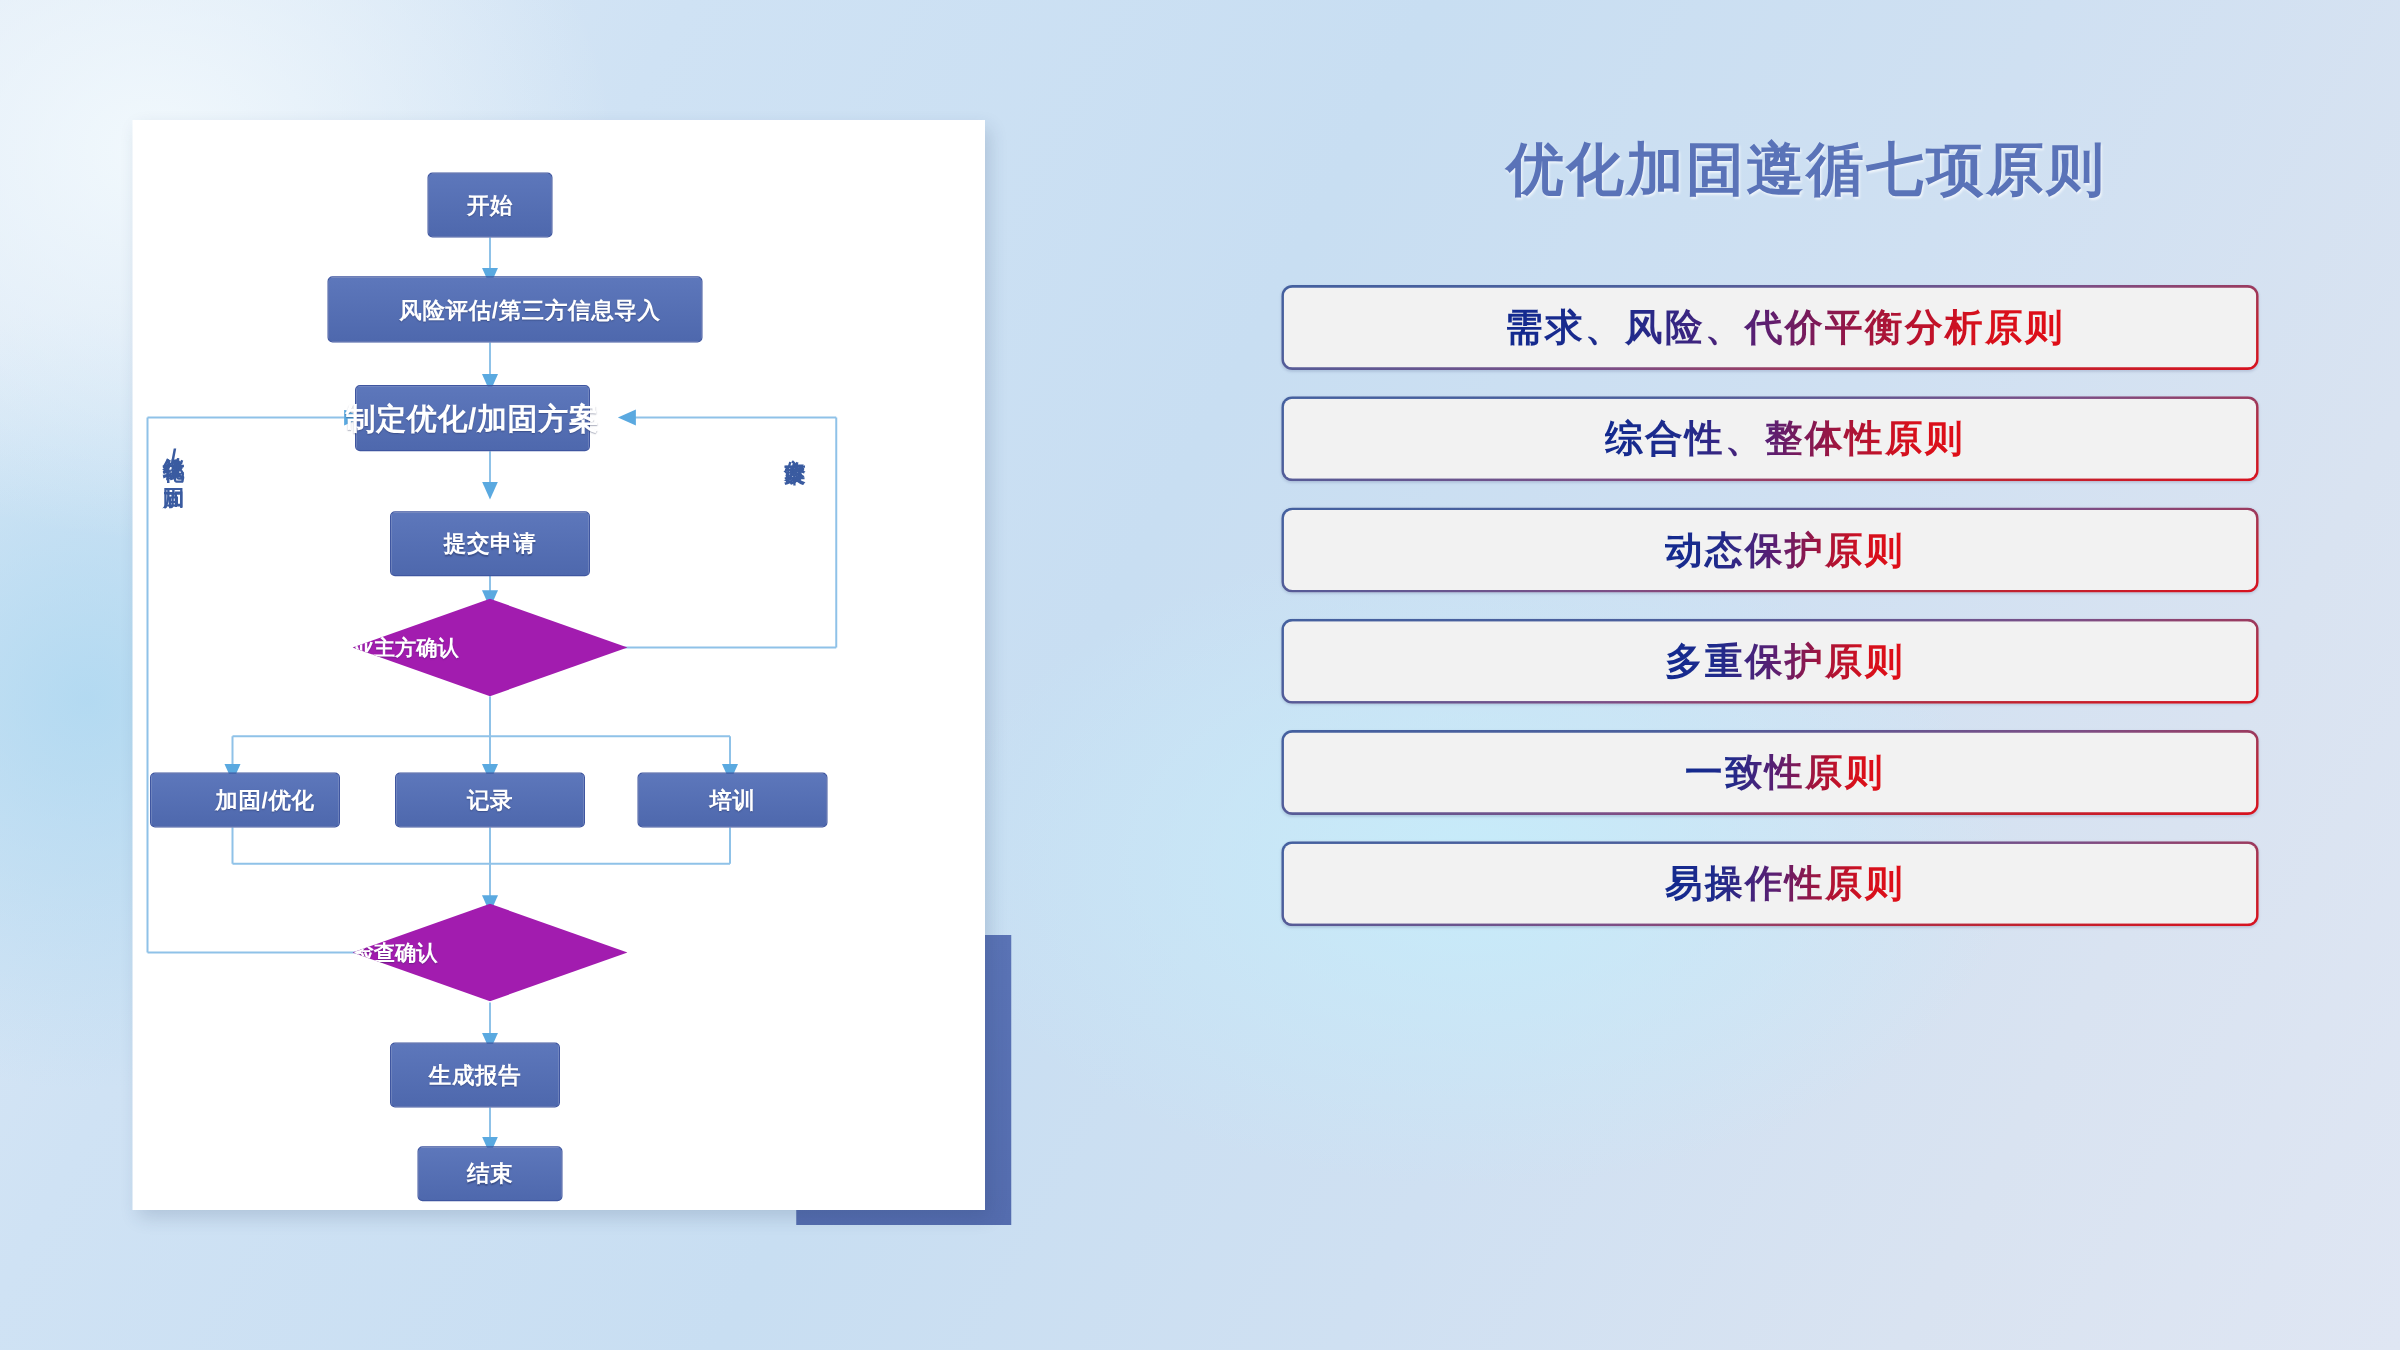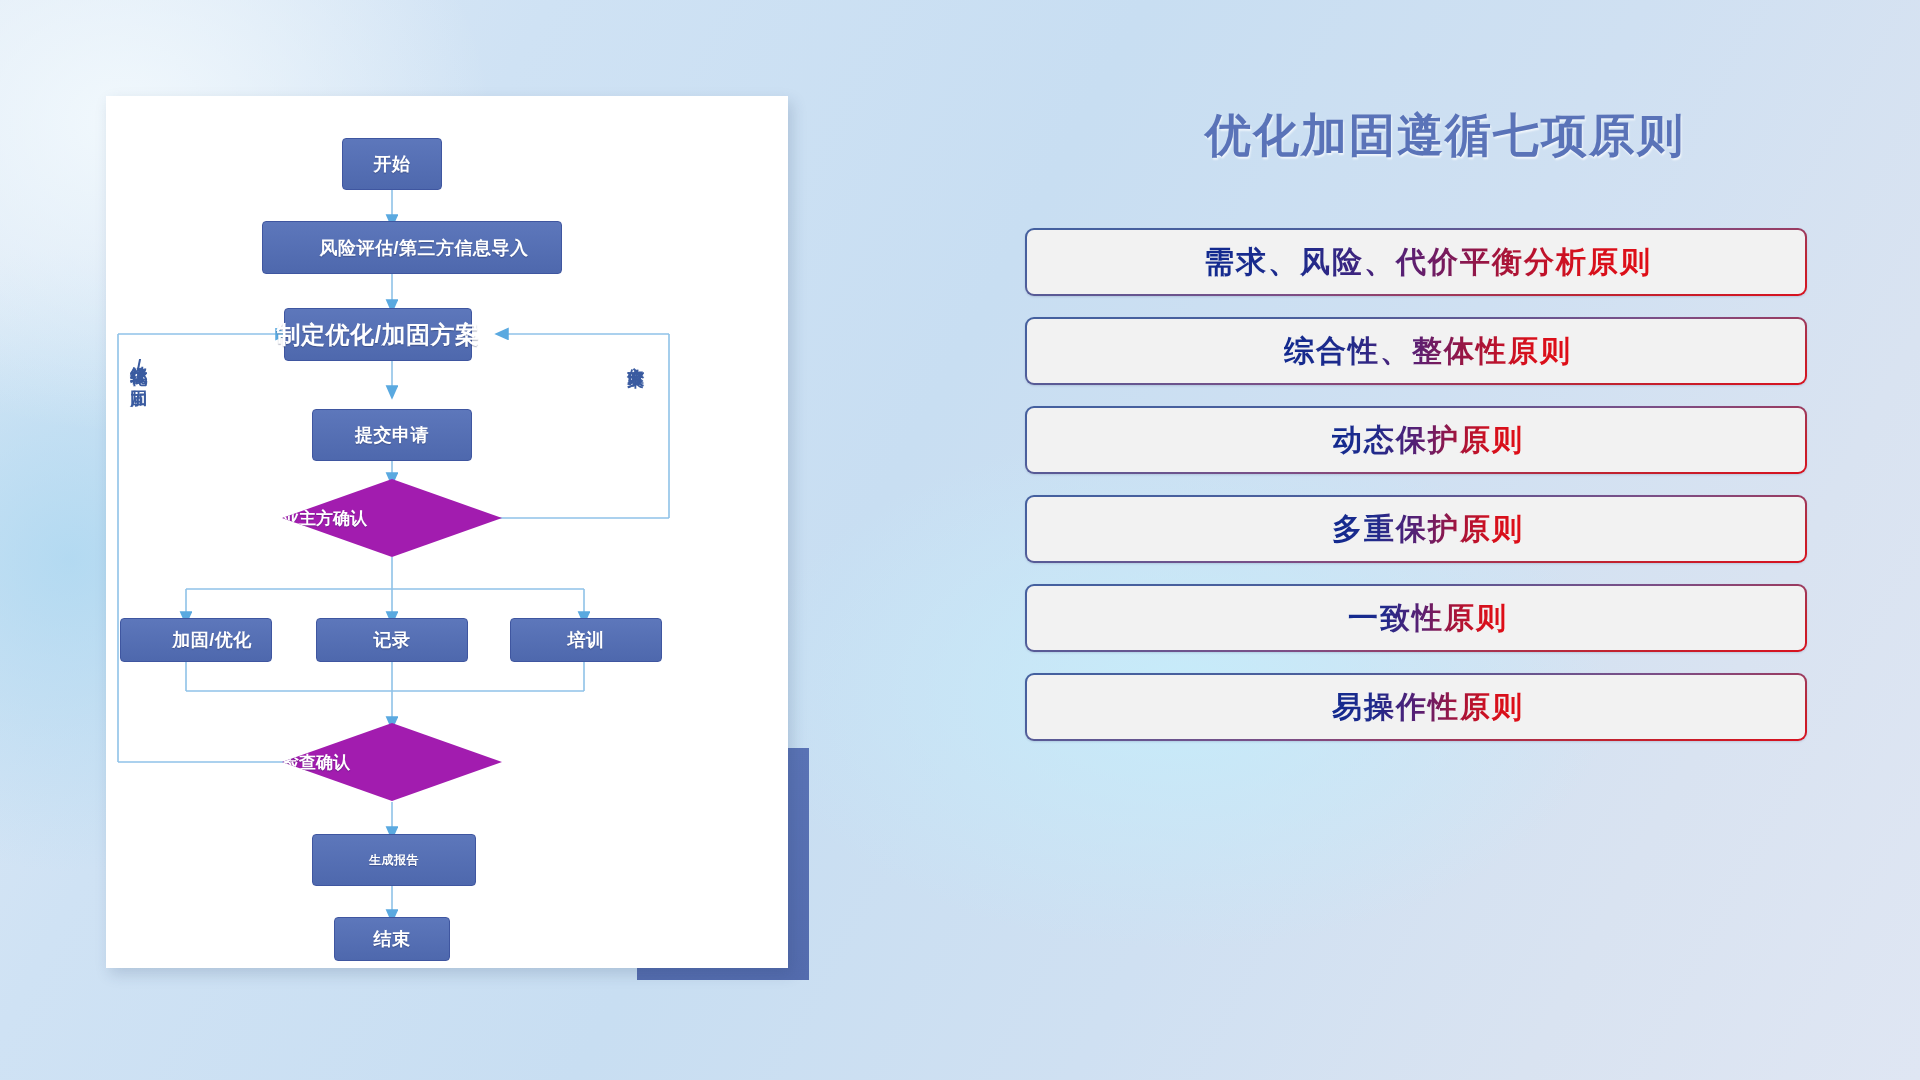--- a/index.html
+++ b/index.html
@@ -241,21 +241,21 @@
       </div>
 
       <div class="node-box" style="left:404px; top:522px; width:152px; height:44px; font-size:18px;">
         <span>培训</span>
       </div>
 
       <div class="node-diamond" style="left:176px; top:627px; width:220px; height:78px; font-size:17px;">
         <span>检查确认</span>
       </div>
 
-      <div class="node-box" style="left:206px; top:738px; width:164px; height:52px; font-size:12px;">
+      <div class="node-box" style="left:206px; top:738px; width:136px; height:52px; font-size:18px;">
         <span>生成报告</span>
       </div>
 
       <div class="node-box" style="left:228px; top:821px; width:116px; height:44px; font-size:18px;">
         <span>结束</span>
       </div>
 
       <div class="side-label" style="left:24px; top:256px; height:160px;">继续优化/加固</div>
 
       <div class="side-label" style="left:521px; top:258px; height:110px;">方案修改</div>

